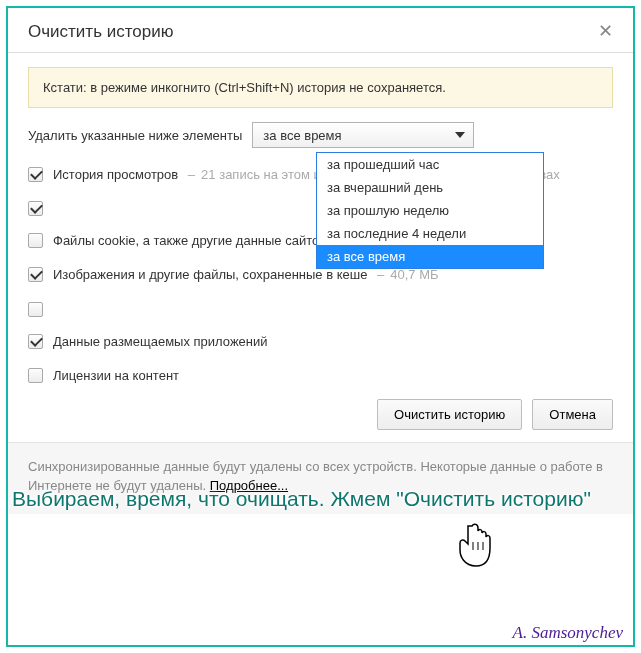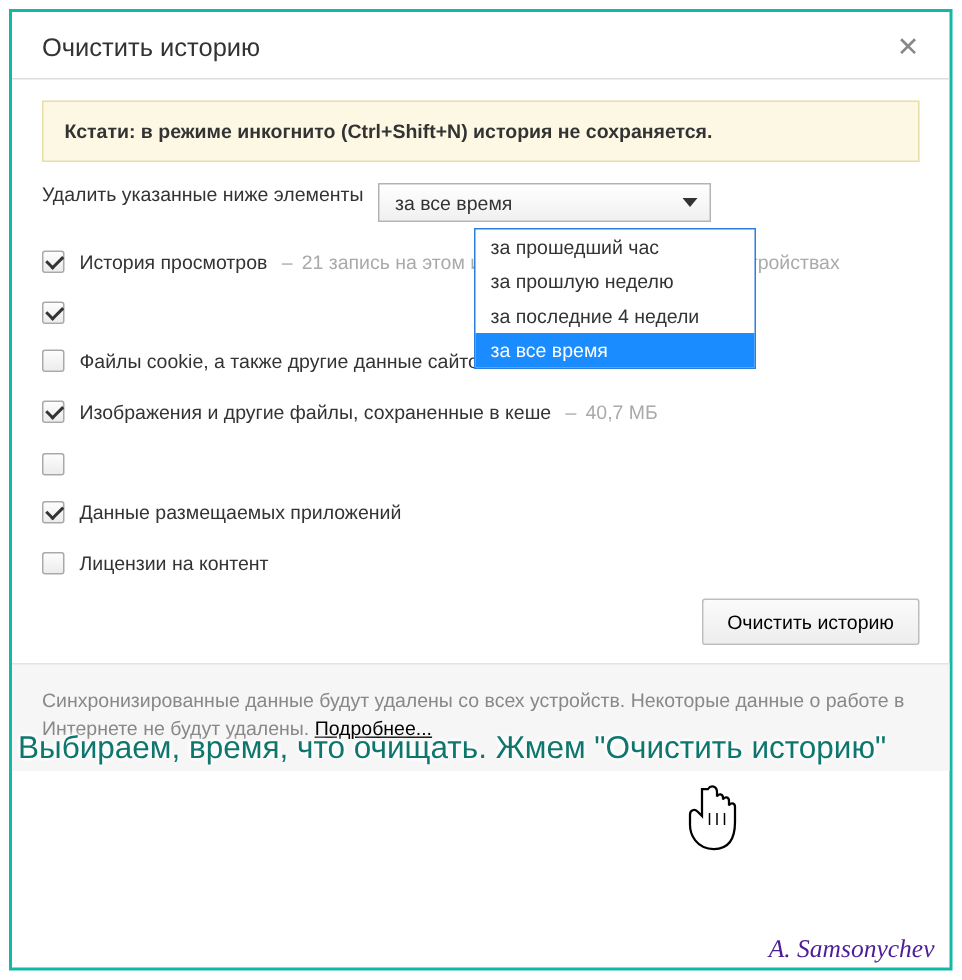--- a/index.html
+++ b/index.html
@@ -41,25 +41,25 @@
     cursor: pointer;
     line-height: 1;
   }
   .notice {
     margin: 14px 20px;
     background: #fdf8e4;
     border: 1px solid #e8dfa8;
     padding: 12px 14px;
     font-size: 13px;
   }
-  .notice b { font-weight: bold; }
+  .notice b { font-weight: normal; }
   .row1 {
     margin: 8px 20px 10px 20px;
     display: flex;
-    align-items: flex-start;
+    align-items: center;
     gap: 10px;
   }
   .row1 .label { font-size: 13px; color: #333; }
   .select {
     position: relative;
     width: 222px;
     height: 26px;
     border: 1px solid #b3b3b3;
     background: linear-gradient(#fff,#f0f0f0);
     padding: 0 24px 0 10px;
@@ -74,21 +74,21 @@
     transform: translateY(-50%);
     width: 0; height: 0;
     border-left: 5px solid transparent;
     border-right: 5px solid transparent;
     border-top: 6px solid #333;
   }
   .dropdown {
     position: absolute;
     left: 308px;
     top: 144px;
-    width: 188px;
+    width: 228px;
     background: #fff;
     border: 1px solid #2a7de1;
     z-index: 10;
     font-size: 13px;
   }
   .dropdown .opt {
     padding: 4px 10px;
     cursor: pointer;
   }
   .dropdown .opt.sel {
@@ -197,20 +197,21 @@
   <div class="row1">
     <span class="label">Удалить указанные ниже элементы</span>
     <div class="select">
       <span>за все время</span>
       <span class="caret"></span>
     </div>
   </div>
 
   <div class="dropdown">
     <div class="opt">за прошедший час</div>
+    <div class="opt">за вчерашний день</div>
     <div class="opt">за прошлую неделю</div>
     <div class="opt">за последние 4 недели</div>
     <div class="opt sel">за все время</div>
   </div>
 
   <div class="list">
 
     <div class="item">
       <div class="cb checked"></div>
       <div class="itxt">
@@ -248,20 +249,21 @@
 
     <div class="item">
       <div class="cb"></div>
       <div class="itxt"><span>Лицензии на контент</span></div>
     </div>
 
   </div>
 
   <div class="buttons">
     <button class="btn">Очистить историю</button>
+    <button class="btn">Отмена</button>
   </div>
 
   <div class="footer">
     <span>Синхронизированные данные будут удалены со всех устройств. Некоторые данные о работе в Интернете не будут удалены. </span><a>Подробнее...</a>
   </div>
 
 </div>
 </div>
 
 <div class="overlay-text">Выбираем, время, что очищать. Жмем "Очистить историю"</div>

